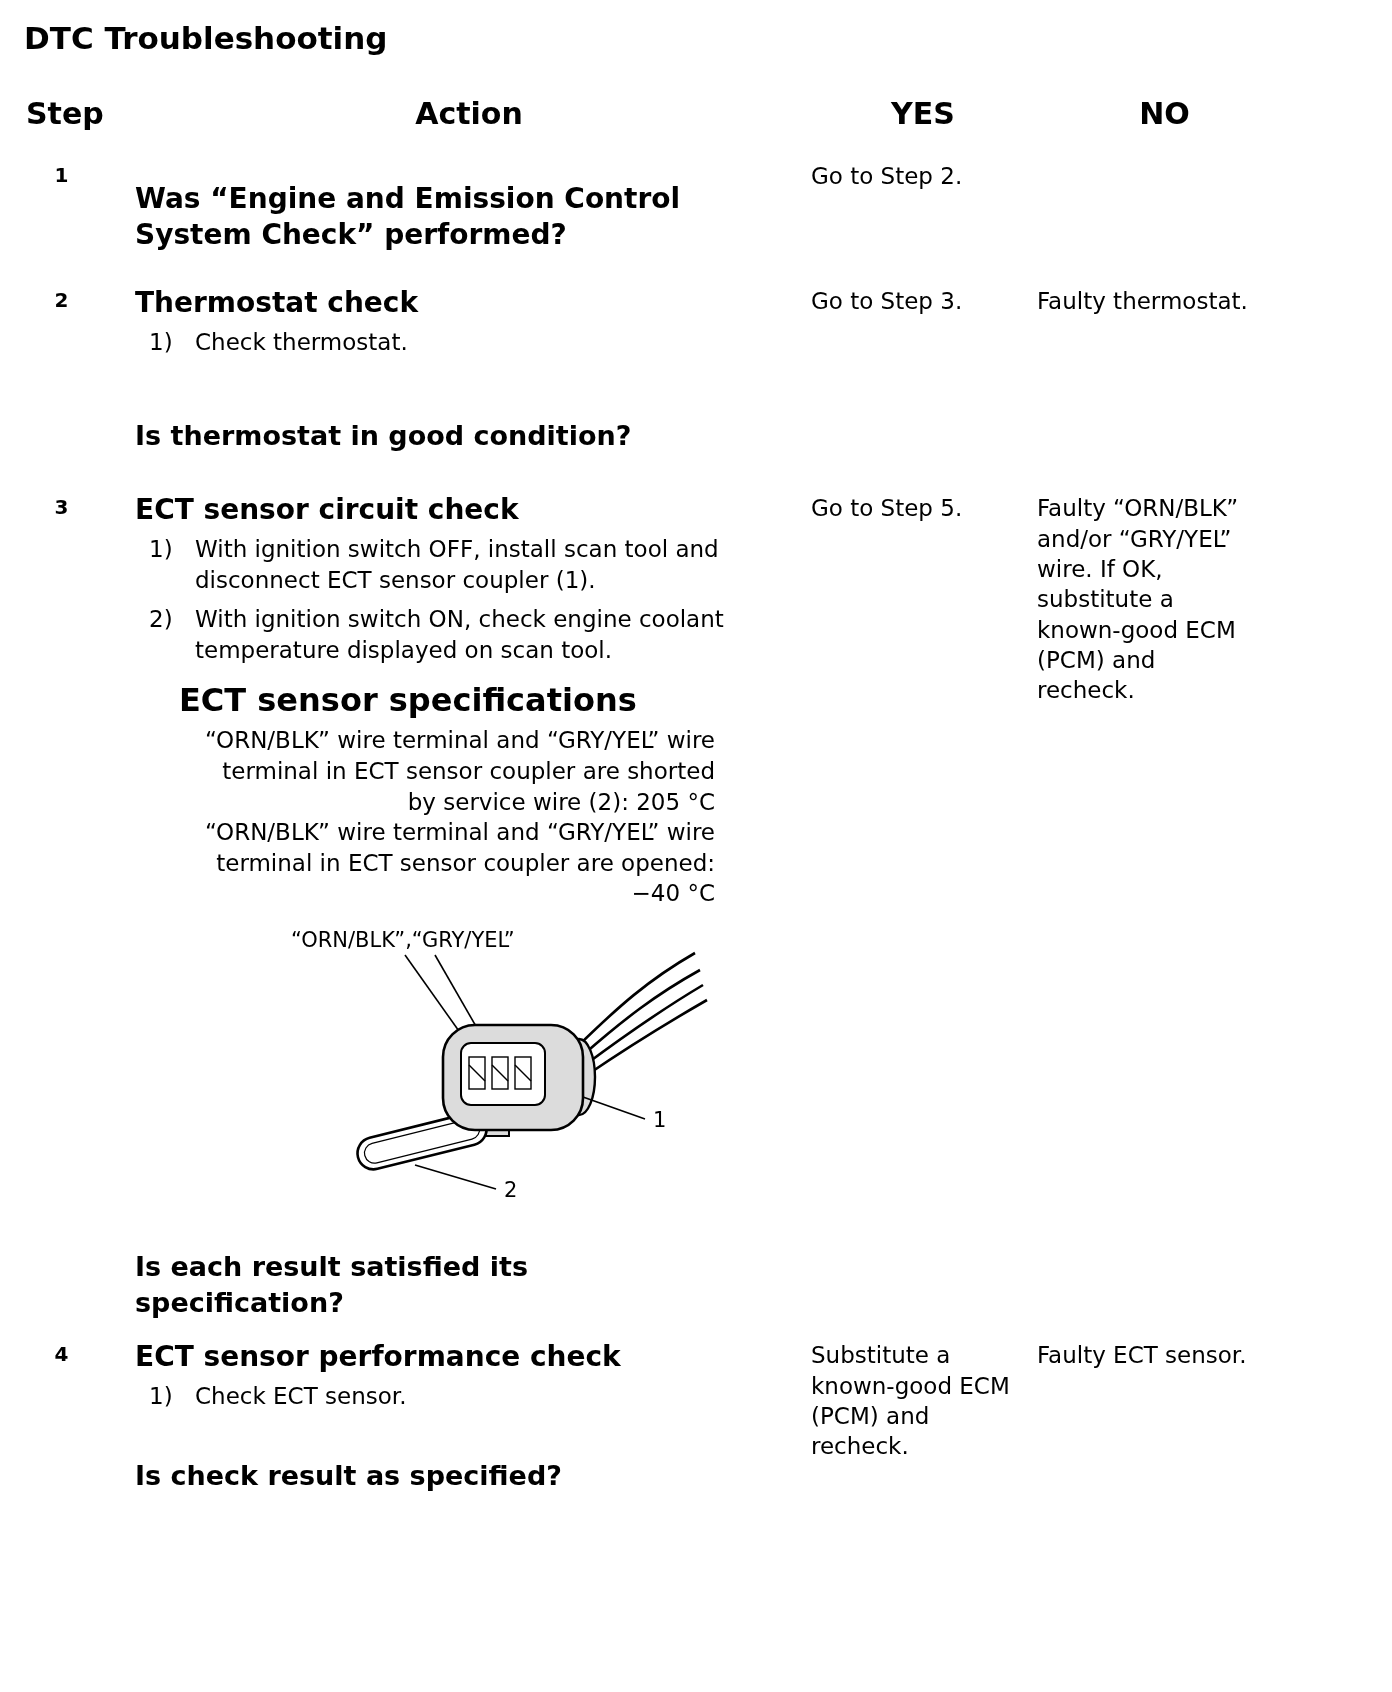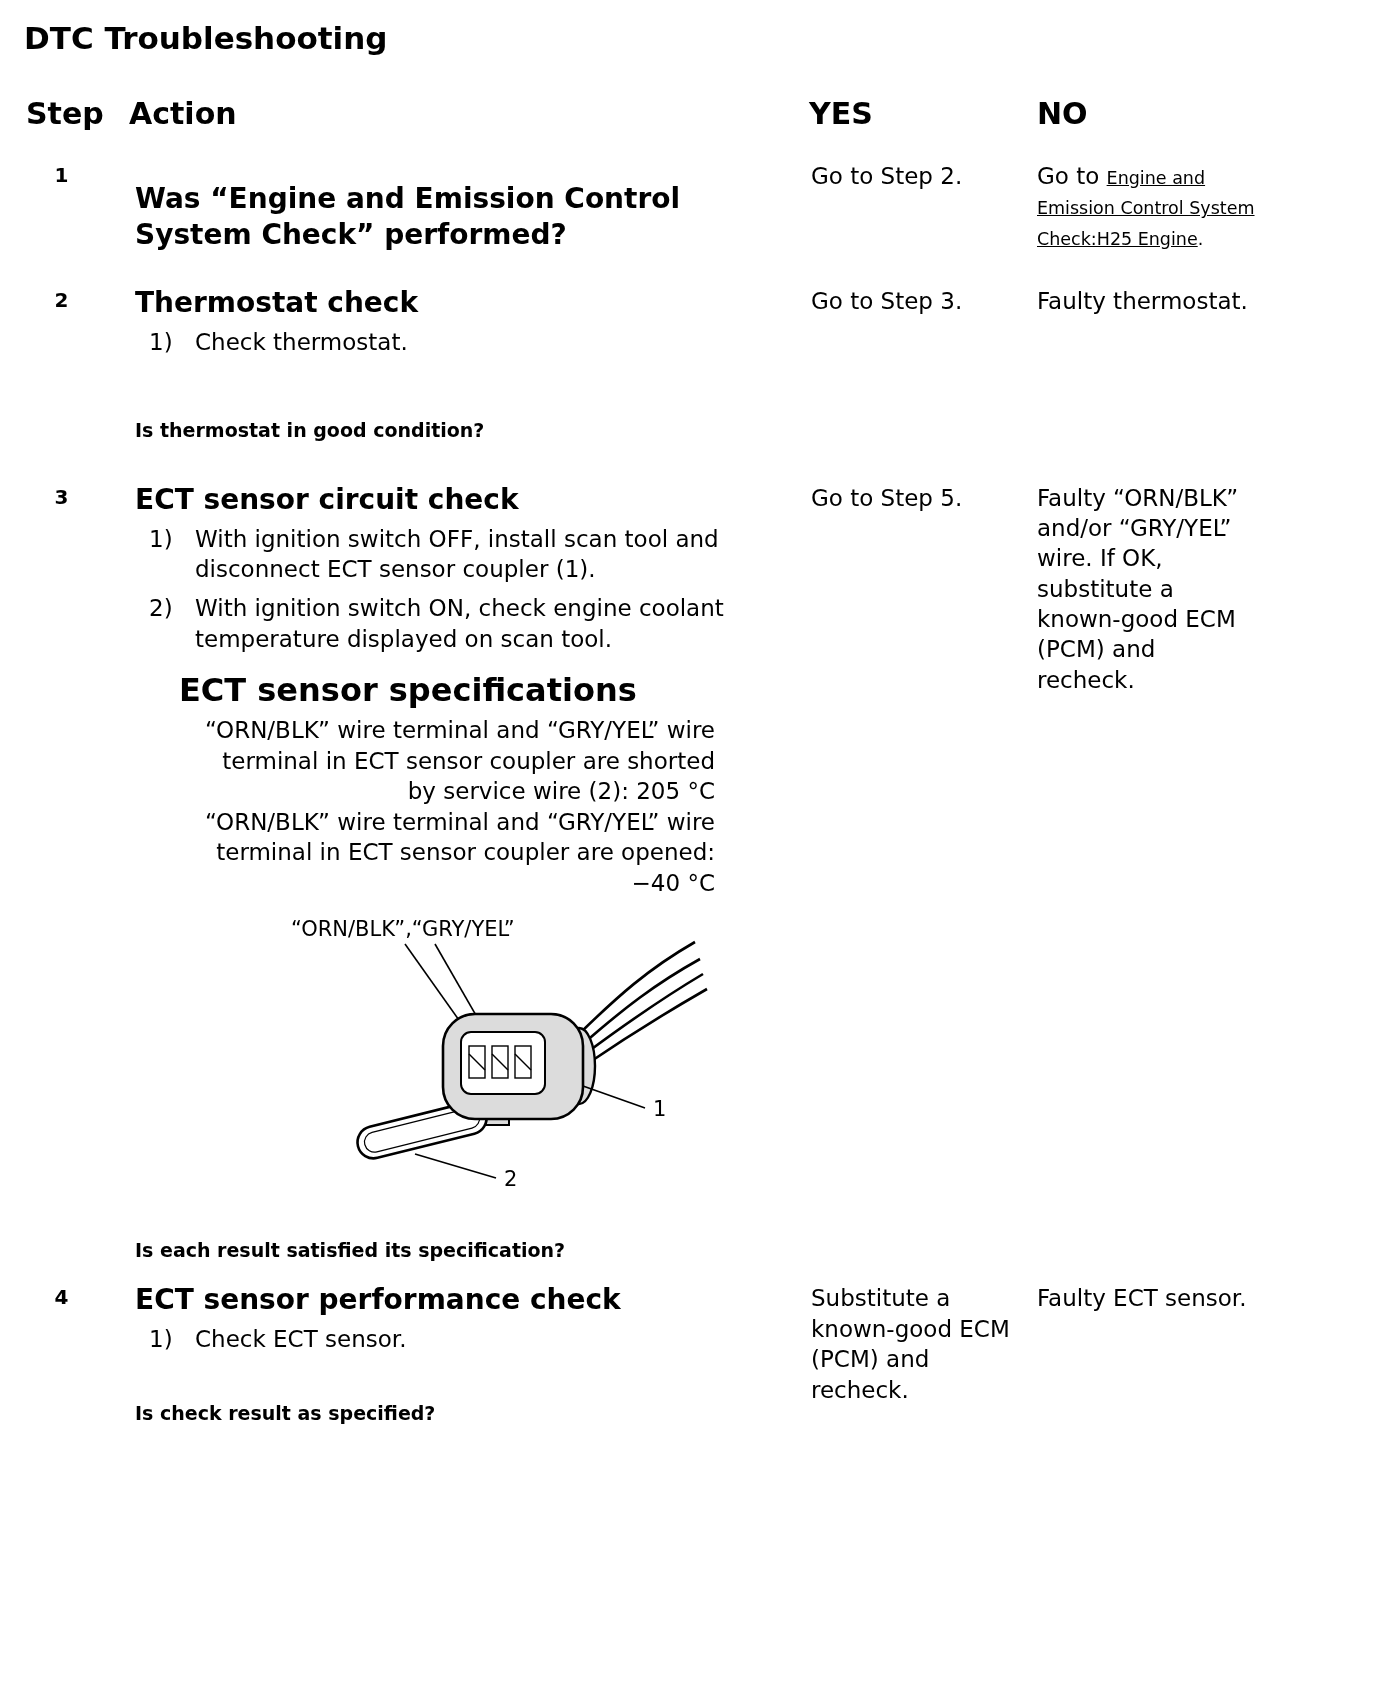--- a/index.html
+++ b/index.html
@@ -21,20 +21,21 @@
   .grid {
     display: grid;
     grid-template-columns: 105px 680px 228px 255px;
     align-items: start;
   }
 
   .thead { margin-bottom: 30px; }
   .th {
     font-size: 30px;
     font-weight: bold;
+    text-align: center;
   }
   .th.step-h { text-align: left; padding-left: 2px; }
 
   .row { margin-bottom: 34px; }
   .row1 { margin-bottom: 32px; }
   .row2 { margin-bottom: 40px; }
   .row3 { margin-bottom: 20px; }
   .row4 { margin-bottom: 0; }
 
   .cell-step {
@@ -56,21 +57,21 @@
     line-height: 1.32;
     max-width: 218px;
   }
 
   .action-title {
     font-size: 28px;
     font-weight: bold;
     margin-bottom: 8px;
   }
   .q {
-    font-size: 19px;
+    font-size: 27px;
     font-weight: bold;
     line-height: 1.32;
   }
   .q-row1 {
     font-size: 28px;
     max-width: 645px;
     margin-top: 20px;
     line-height: 1.3;
   }
   .q-row2 { margin-top: 60px; }
@@ -128,23 +129,20 @@
     <div class="th">YES</div>
     <div class="th">NO</div>
   </div>
 
   <div class="grid row row1">
     <div class="cell-step">1</div>
     <div class="cell-action">
       <div class="q q-row1">Was “Engine and Emission Control System Check” performed?</div>
     </div>
     <div class="cell-yes">Go to Step 2.</div>
-    <div class="cell-no">
-      <span>Go to </span><a class="doc-link">Engine and Emission Control System Check:H25 Engine</a><span class="no-small">.</span>
-    </div>
   </div>
 
   <div class="grid row row2">
     <div class="cell-step">2</div>
     <div class="cell-action">
       <div class="action-title">Thermostat check</div>
       <div class="item">
         <span class="inum">1)</span>
         <span class="itext">Check thermostat.</span>
       </div>

